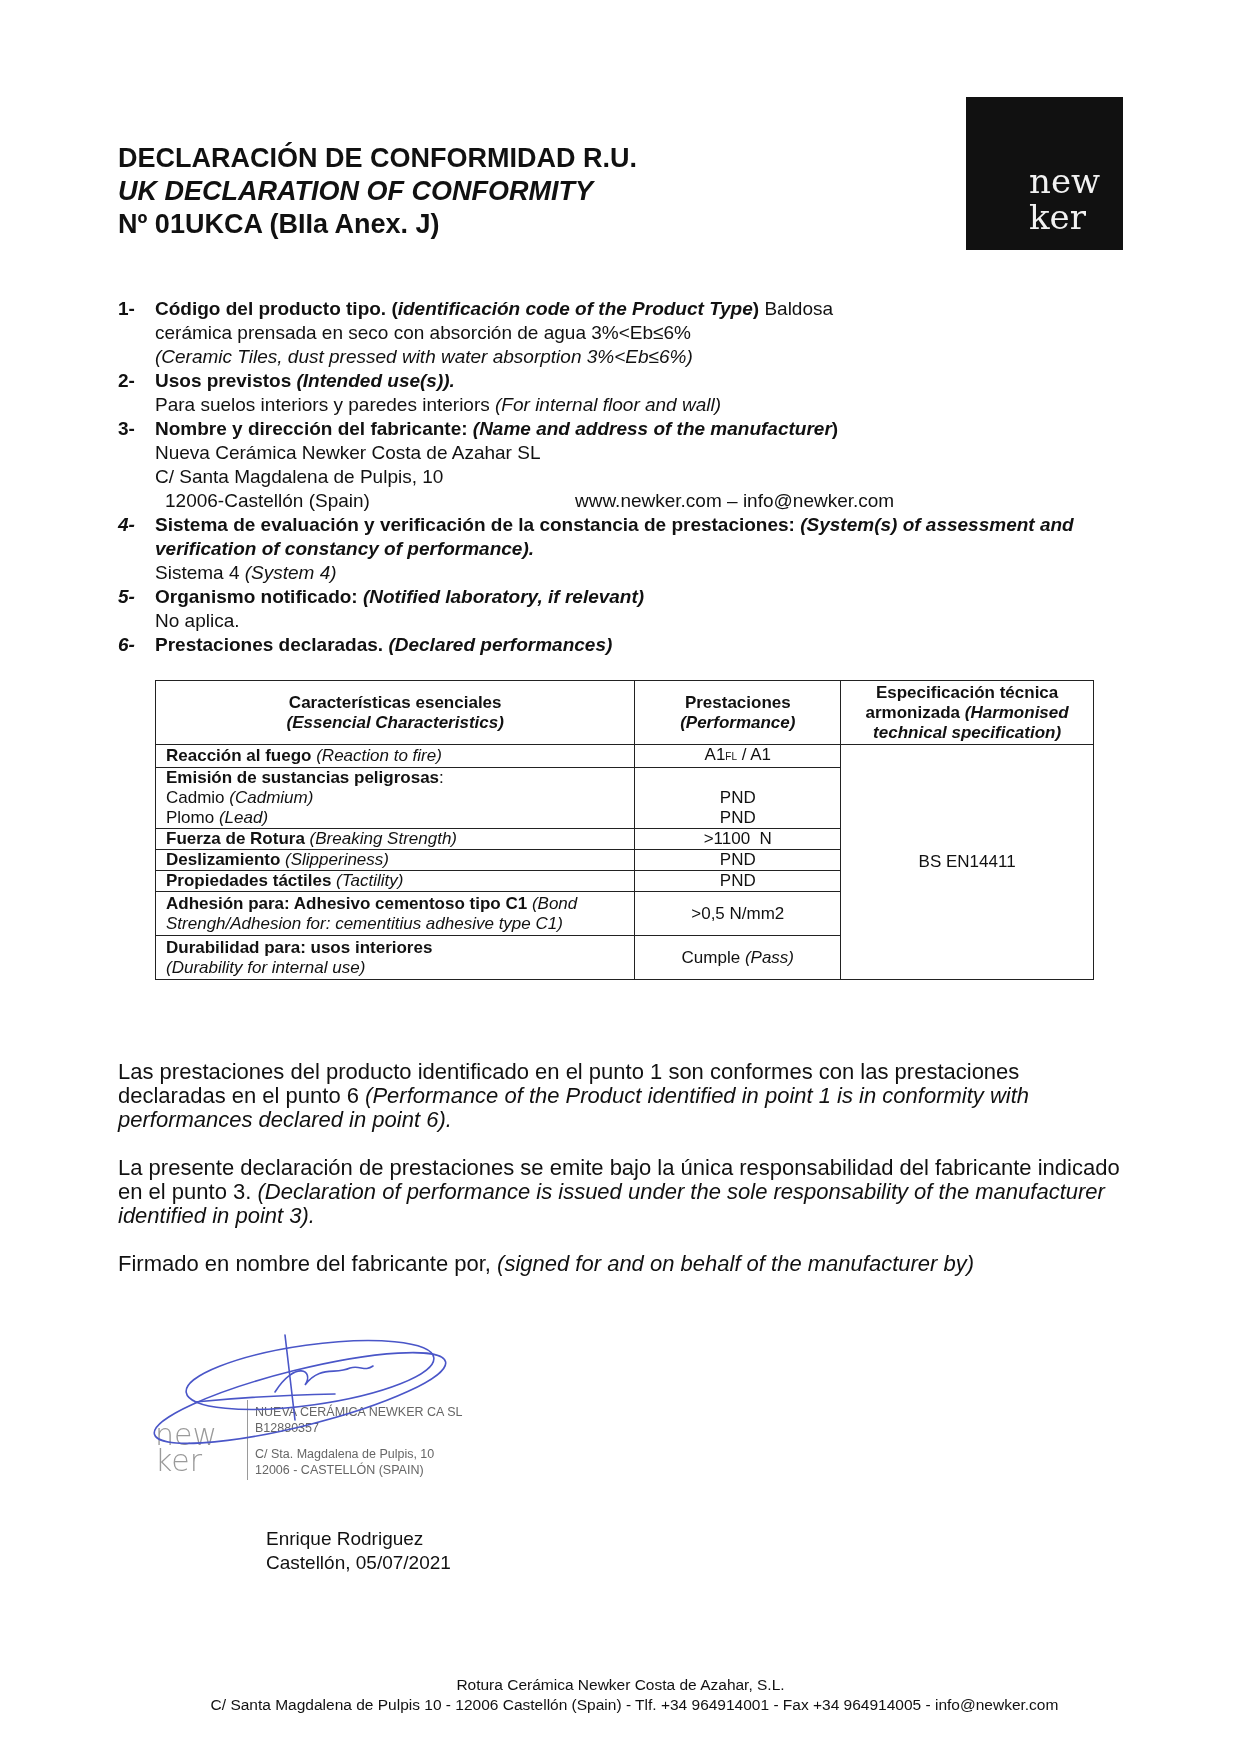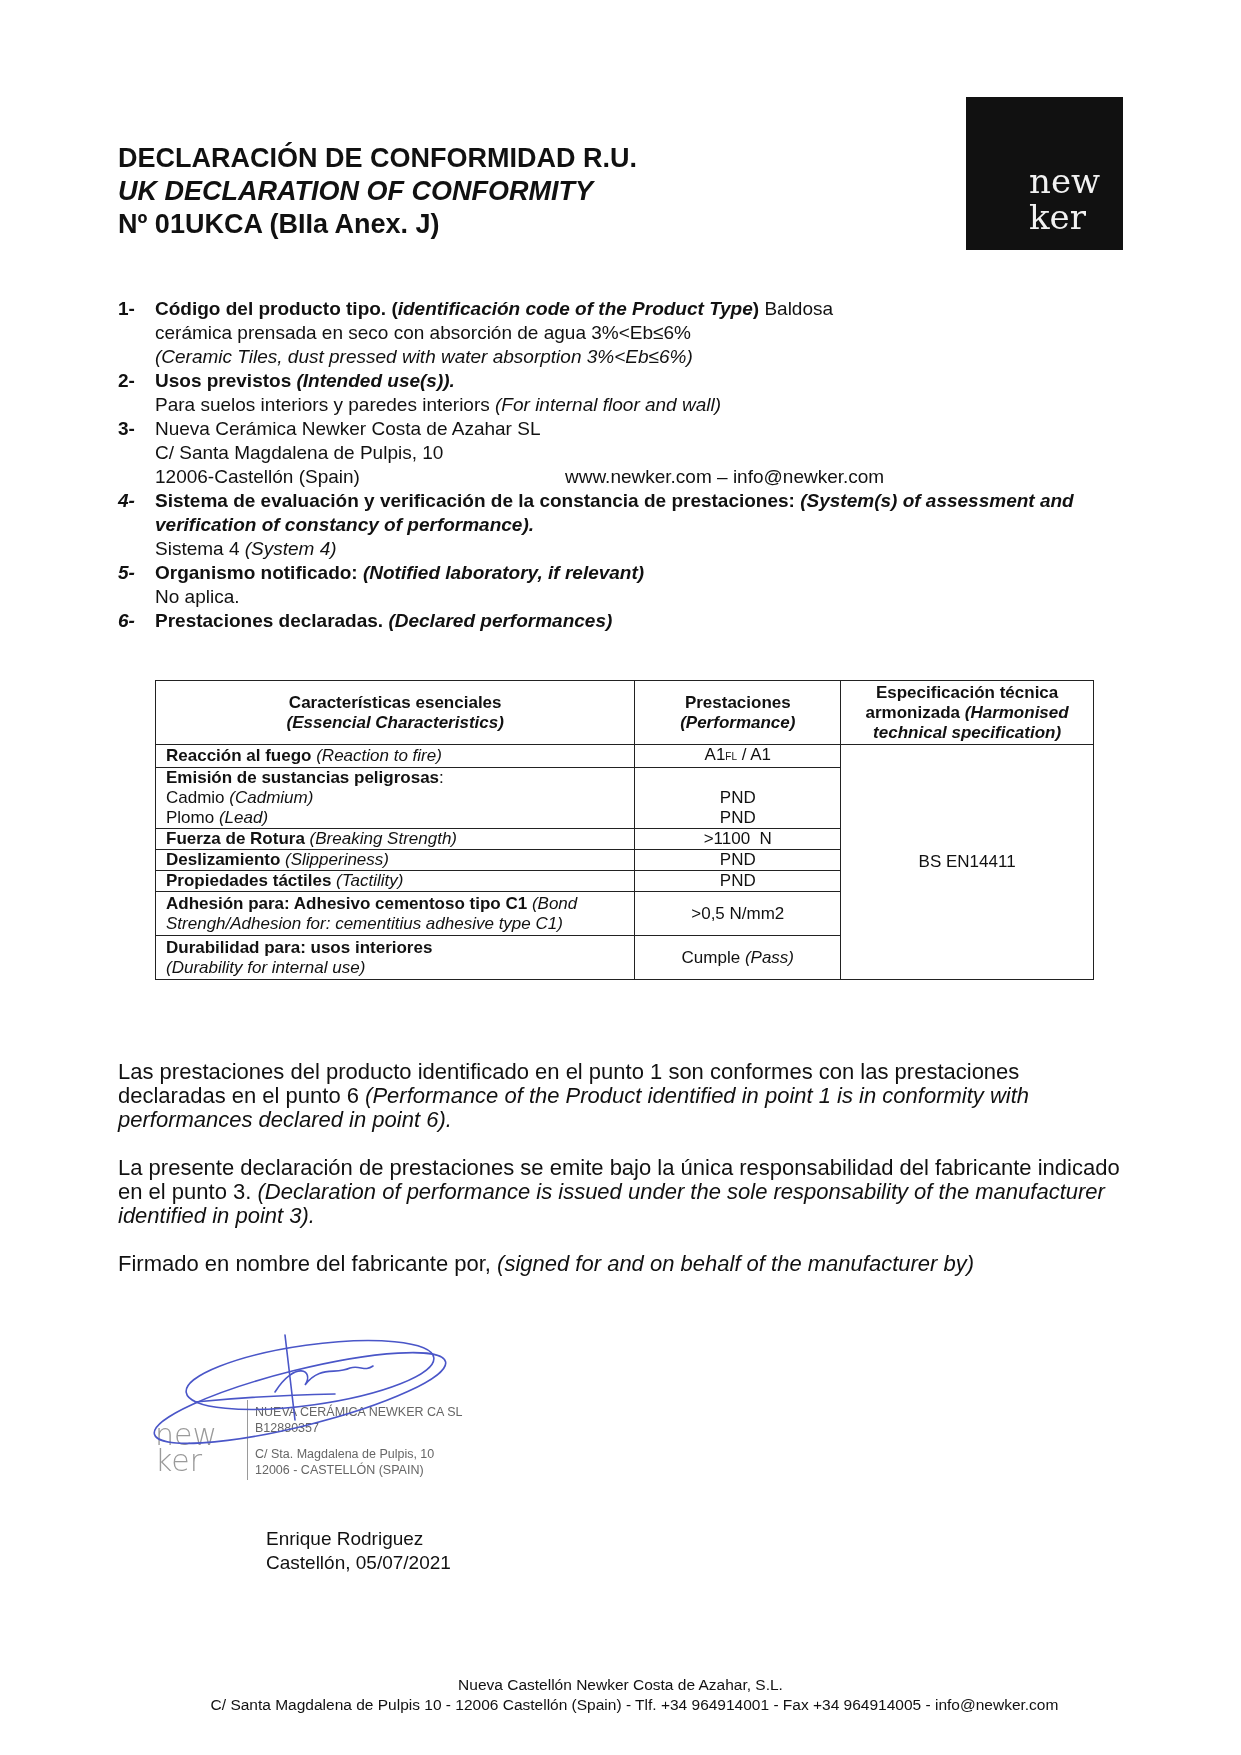--- a/index.html
+++ b/index.html
@@ -19,21 +19,21 @@
     }
     
     .sections { left: 118px; top: 297px; width: 1010px; font-size: 19px; line-height: 24px; }
     .sec { display: flex; }
     .sec .num { width: 37px; flex: none; font-weight: bold; }
     .sec .num.it { font-style: italic; }
     .sec .body { flex: 1; }
     .b { font-weight: bold; }
     .i { font-style: italic; }
     .bi { font-weight: bold; font-style: italic; }
-    .addr-line { display: flex; }
+    .addr-line { display: flex; margin-left: 10px; }
     .addr-line .left { width: 410px; }
     
     table.perf {
       position: absolute; left: 155px; top: 680px; width: 939px;
       border-collapse: collapse; font-size: 17px; line-height: 20px;
     }
     table.perf td, table.perf th { border: 1.5px solid #222222; padding: 0 10px; vertical-align: middle; }
     table.perf th { font-weight: bold; text-align: center; height: 63px; padding: 0 6px; }
     table.perf td.val { text-align: center; }
     table.perf td.spec { text-align: center; margin-top: 16px; }
@@ -81,20 +81,21 @@
   <div class="sec">
     <div class="num">2-</div>
     <div class="body">
       <div><span class="b">Usos previstos </span><span class="bi">(Intended use(s)).</span></div>
       <div><span>Para suelos interiors y paredes interiors </span><span class="i">(For internal floor and wall)</span></div>
     </div>
   </div>
   <div class="sec">
     <div class="num">3-</div>
     <div class="body">
+      <div><span class="b">Nombre y dirección del fabricante: </span><span class="bi">(Name and address of the manufacturer</span><span class="b">)</span></div>
       <div>Nueva Cerámica Newker Costa de Azahar SL</div>
       <div>C/ Santa Magdalena de Pulpis, 10</div>
       <div class="addr-line">
         <span class="left">12006-Castellón (Spain)</span>
         <span>www.newker.com – info@newker.com</span>
       </div>
     </div>
   </div>
   <div class="sec">
     <div class="num it">4-</div>
@@ -206,15 +207,15 @@
     </g>
   </svg>
 </div>
 
 <div class="abs signer">
   <div>Enrique Rodriguez</div>
   <div>Castellón, 05/07/2021</div>
 </div>
 
 <div class="abs footer">
-  <div>Nueva Castellón Newker Costa de Azahar, S.L.</div>
+  <div>Rotura Cerámica Newker Costa de Azahar, S.L.</div>
   <div class="l2">C/ Santa Magdalena de Pulpis 10 - 12006 Castellón (Spain) - Tlf. +34 964914001 -  Fax +34 964914005 - info@newker.com</div>
 </div>
 
 </body></html>

